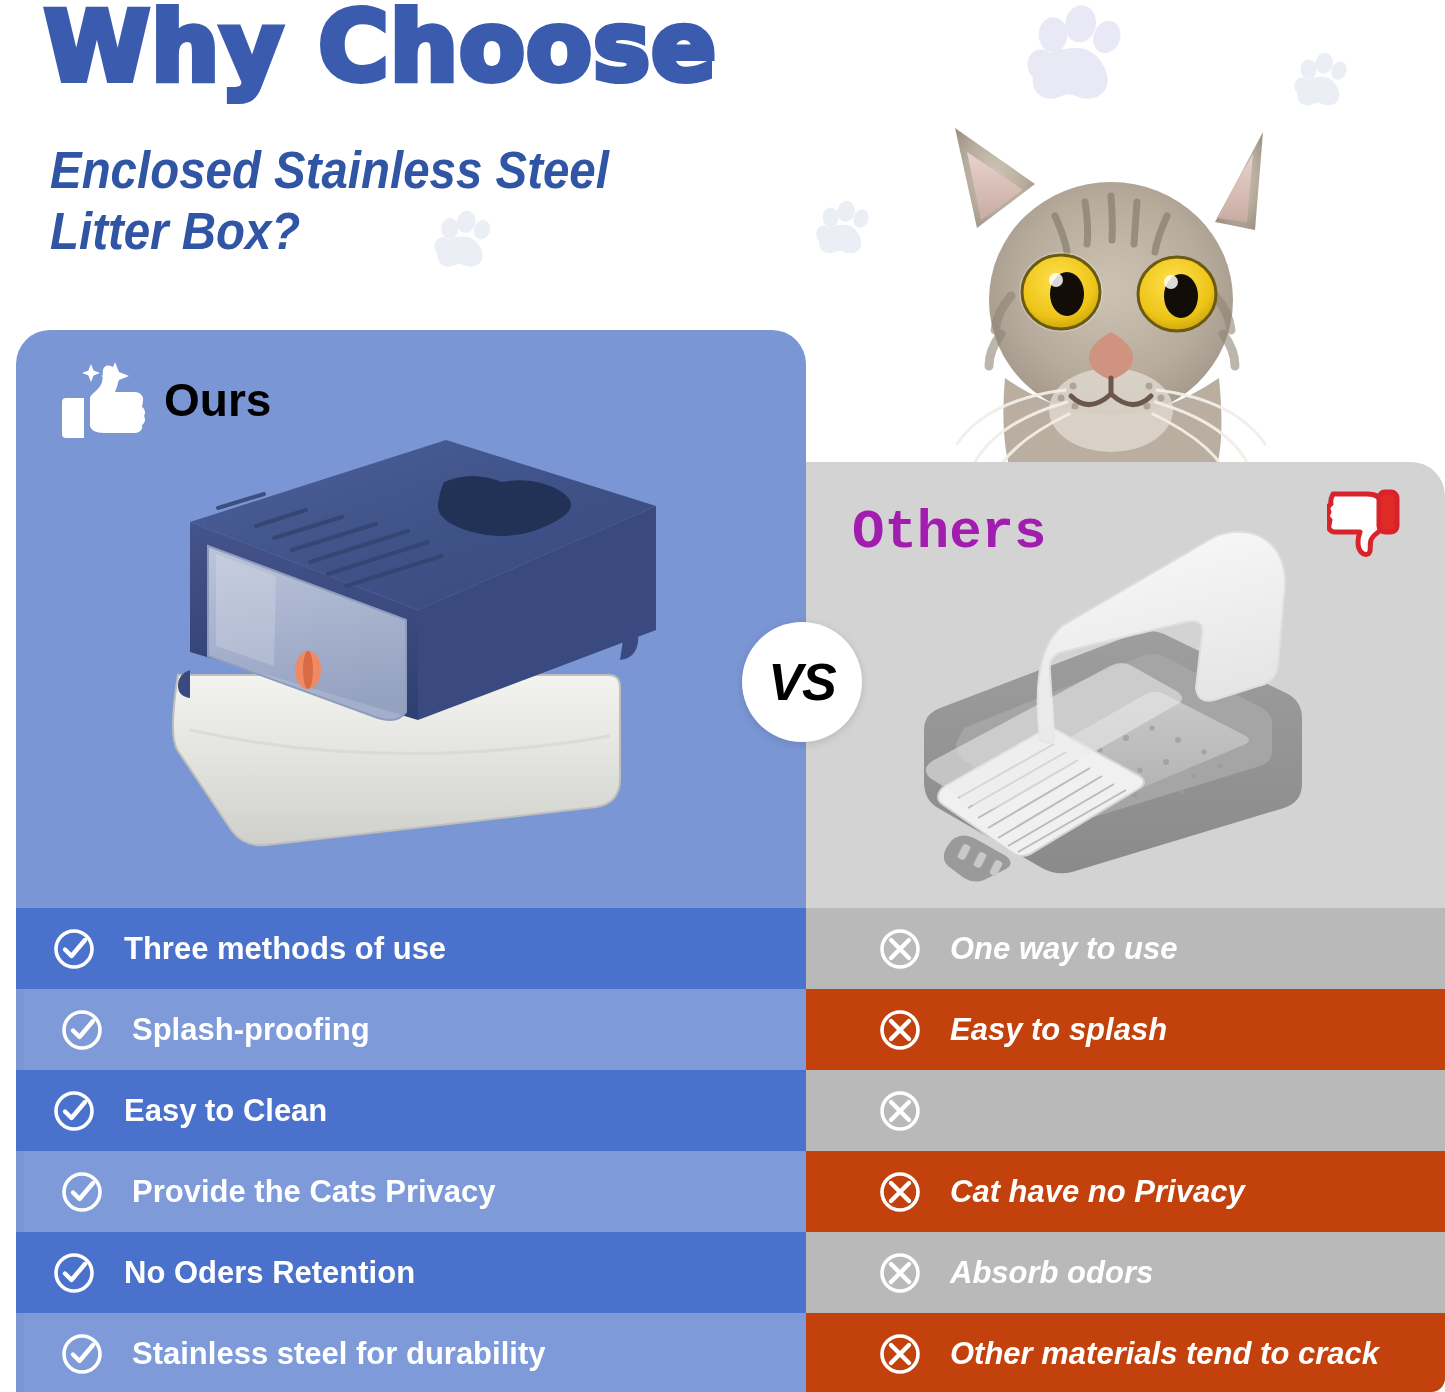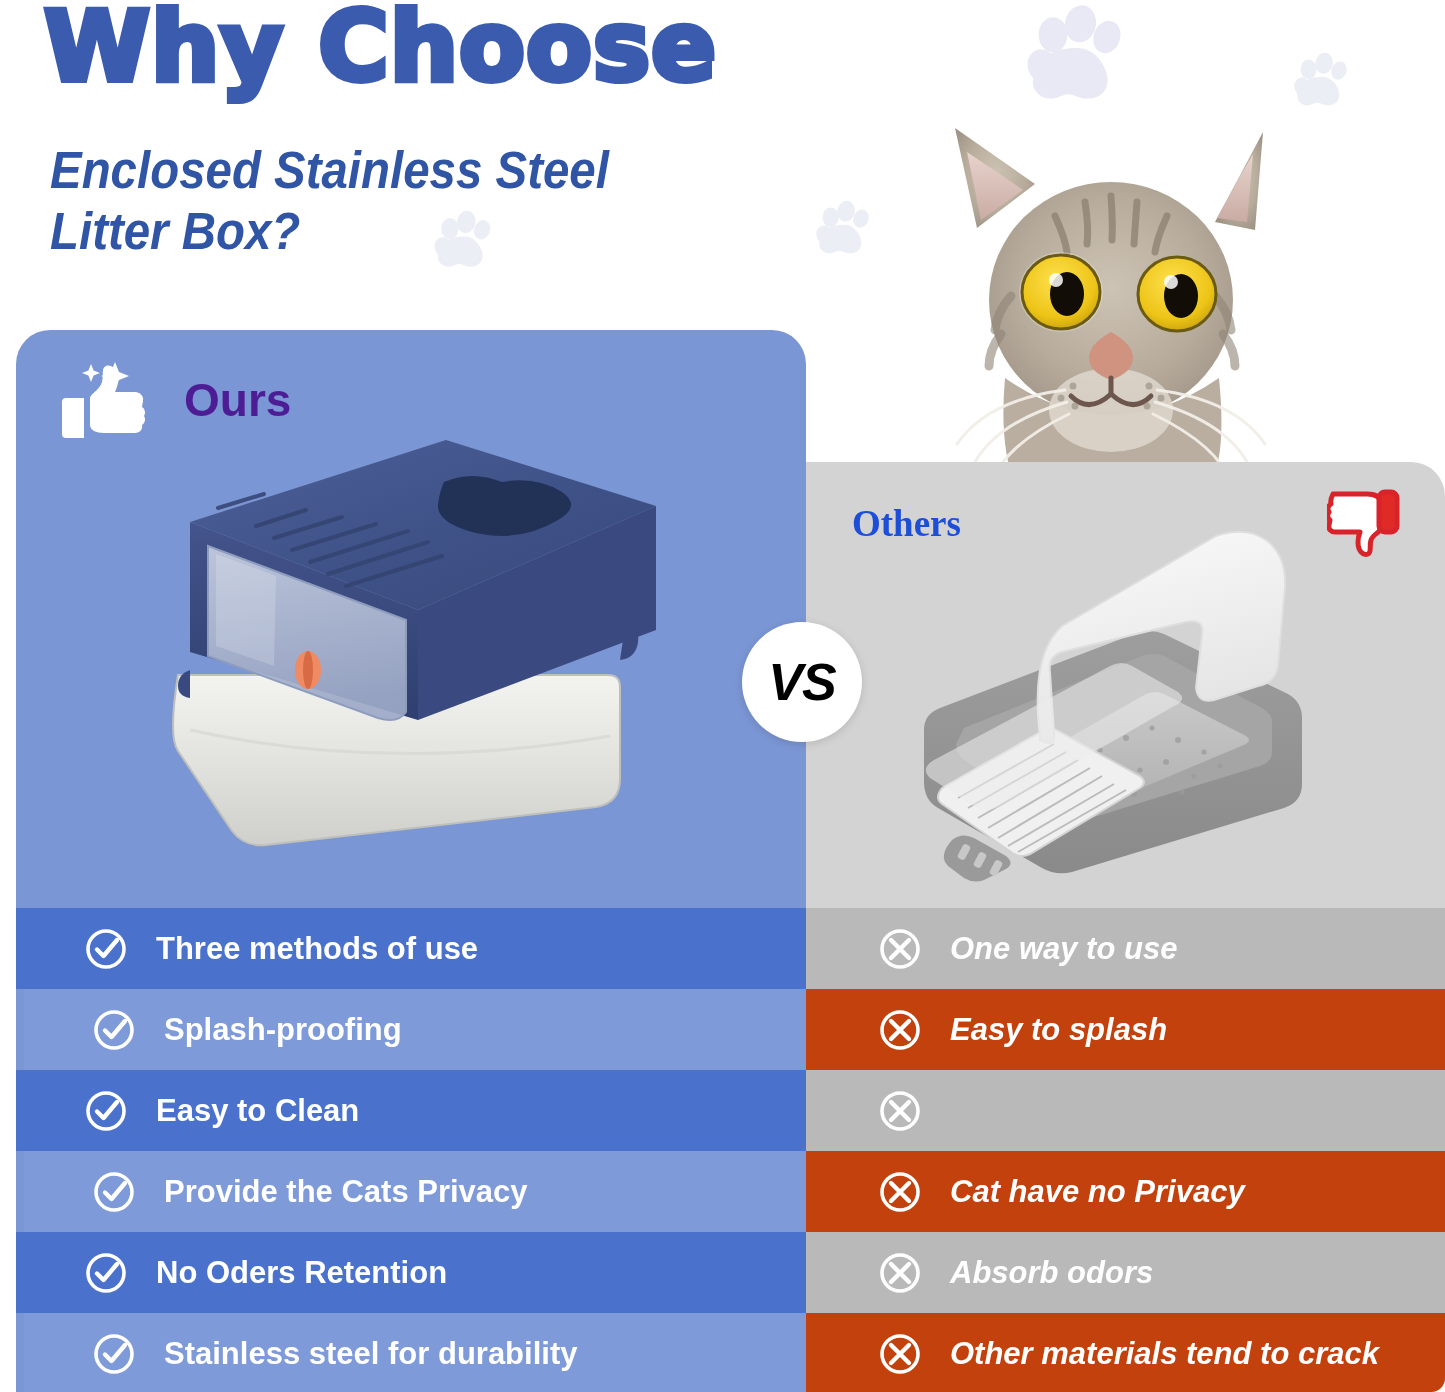--- a/index.html
+++ b/index.html
@@ -65,30 +65,29 @@
     border-radius: 0 34px 0 0;
     overflow: hidden;
   }
 
   
   #ours-head {
     position: absolute; left: 42px; top: 28px;
     display: flex; align-items: center; gap: 18px;
   }
   #ours-label {
-    font-size: 46px; font-weight: 700; color: #4c1d95;
+    font-size: 46px; font-weight: 700; color: #000000;
     font-family: "Liberation Sans", sans-serif;
-    margin-left: 20px;
   }
   #others-head {
     position: absolute; left: 46px; top: 40px;
   }
   #others-label {
-    font-size: 37px; font-weight: 700; color: #1d4ed8;
-    font-family: Liberation Serif, serif;
+    font-size: 54px; font-weight: 700; color: #a21caf;
+    font-family: Liberation Mono, monospace;
   }
   #thumbdown-wrap { position: absolute; right: 44px; top: 22px; }
 
   
   #product-ours { position: absolute; left: 140px; top: 100px; }
   #product-others { position: absolute; left: 88px; top: 60px; }
 
   
   #vs-badge {
     position: absolute; left: 742px; top: 622px;
@@ -107,21 +106,21 @@
   }
 
   
   .rows { position: absolute; left: 0; width: 100%; }
   #ours-rows  { top: 578px; }
   #others-rows{ top: 446px; }
 
   .row {
     display: flex; align-items: center;
     height: 81px;
-    padding-left: 68px;
+    padding-left: 36px;
     gap: 28px;
   }
   #others-rows .row { padding-left: 72px; font-style: italic; }
 
   .row-text {
     font-size: 31px; font-weight: 700; color: #ffffff;
     font-family: "Liberation Sans", sans-serif;
     white-space: nowrap;
   }
   .row-icon { flex: 0 0 auto; width: 44px; height: 44px; display:block; }

